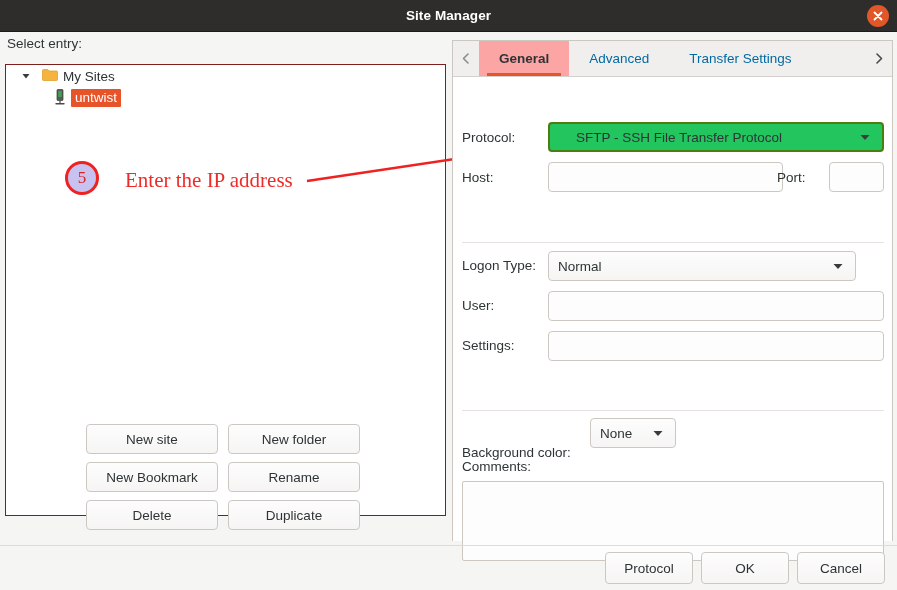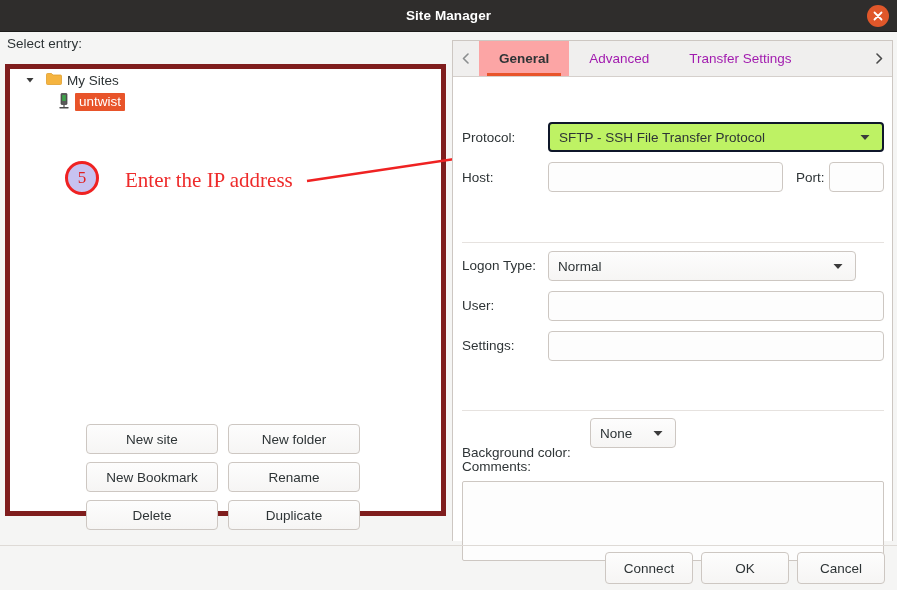--- a/index.html
+++ b/index.html
@@ -58,21 +58,21 @@
     position: absolute;
     left: 7px; top: 36px;
     font-size: 13.5px;
     color: #2e3436;
   }
   .tree-box {
     position: absolute;
     left: 5px; top: 64px;
     width: 441px; height: 452px;
     background: #ffffff;
-    border: 5px solid #7f1d1d;
+    border: 1px solid #7f1d1d;
     box-sizing: border-box;
     overflow: hidden;
   }
   .tree-row {
     position: relative;
     height: 22px;
     display: flex;
     align-items: center;
   }
   .tree-row-root { padding-left: 12px; }
@@ -168,21 +168,21 @@
   .tab-scroll {
     width: 26px;
     display: flex; align-items: center; justify-content: center;
     cursor: pointer;
     color: #8b8e8f;
   }
   .tab {
     display: flex; align-items: center; justify-content: center;
     padding: 0 20px;
     font-size: 13.5px;
-    color: #a21caf;
+    color: #0369a1;
     cursor: pointer;
     position: relative;
     white-space: nowrap;
   }
   .tab.active {
     color: #2e3436;
     font-weight: bold;
     background: #fca5a5;
   }
   .tab.active::after {
@@ -223,22 +223,23 @@
     border: 1px solid #cdc7c2;
     border-radius: 4px;
     box-sizing: border-box;
     font-size: 13.5px;
     color: #2e3436;
     display: flex;
     align-items: center;
     cursor: pointer;
   }
   .combo.focused {
-    border: 2px solid #0f172a;
-    background: #bef264;
+    border: 2px solid #4d7c0f;
+    background: #22c55e;
+    padding-left: 17px;
   }
   .combo .combo-text { flex: 1; padding-left: 9px; white-space: nowrap; }
   .combo .combo-arrow { padding: 0 12px 0 6px; display: flex; align-items: center; }
   .sep {
     position: absolute;
     height: 1px;
     background: #e6e2df;
   }
   .textarea {
     position: absolute;
@@ -354,21 +355,21 @@
         <span class="combo-text">SFTP - SSH File Transfer Protocol</span>
         <span class="combo-arrow">
           <svg width="10" height="7" viewBox="0 0 10 7">
               <path d="M0.5 1 L9.5 1 L5 6 Z" fill="#3b3b3b"></path>
             </svg>
         </span>
       </div>
 
       <div class="field-label" style="left:9px; top:93px;">Host:</div>
       <input class="input" style="left: 95px; top: 85px; width: 235px; height: 30px;" value="" placeholder="">
-      <div class="field-label" style="left:343px; top:93px;">Port:</div>
+      <div class="field-label" style="left:324px; top:93px;">Port:</div>
       <input class="input" style="left: 376px; top: 85px; width: 55px; height: 30px;" value="" placeholder="">
 
       <div class="sep" style="left:9px; top:165px; width:422px;"></div>
 
       <div class="field-label" style="left:9px; top:181px;">Logon Type:</div>
       <div class="combo" style="left:95px; top:174px; width:308px; height:30px;">
         <span class="combo-text">Normal</span>
         <span class="combo-arrow">
           <svg width="10" height="7" viewBox="0 0 10 7">
               <path d="M0.5 1 L9.5 1 L5 6 Z" fill="#3b3b3b"></path>
@@ -395,18 +396,18 @@
       </div>
 
       <div class="field-label" style="left:9px; top:382px;">Comments:</div>
       <textarea class="textarea" style="left: 9px; top: 404px; width: 422px; height: 80px; resize: none; padding: 4px 6px; font-family: &quot;Liberation Sans&quot;, sans-serif; font-size: 13.5px; color: rgb(46, 52, 54);"></textarea>
 
     </div>
   </div>
 
   <div class="footer-sep"></div>
   <div class="footer-buttons">
-    <button class="btn">Connect</button>
+    <button class="btn">Protocol</button>
     <button class="btn">OK</button>
     <button class="btn">Cancel</button>
   </div>
 
 </div>
 
 </body></html>

